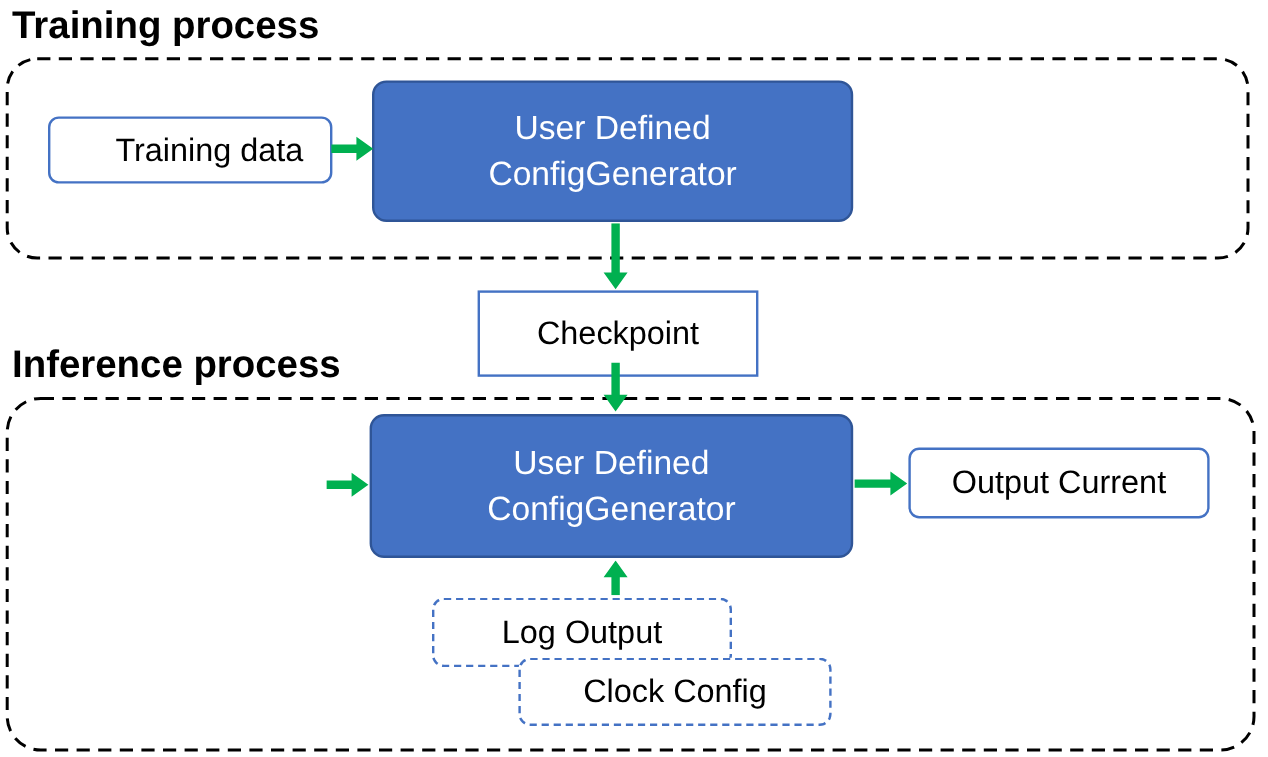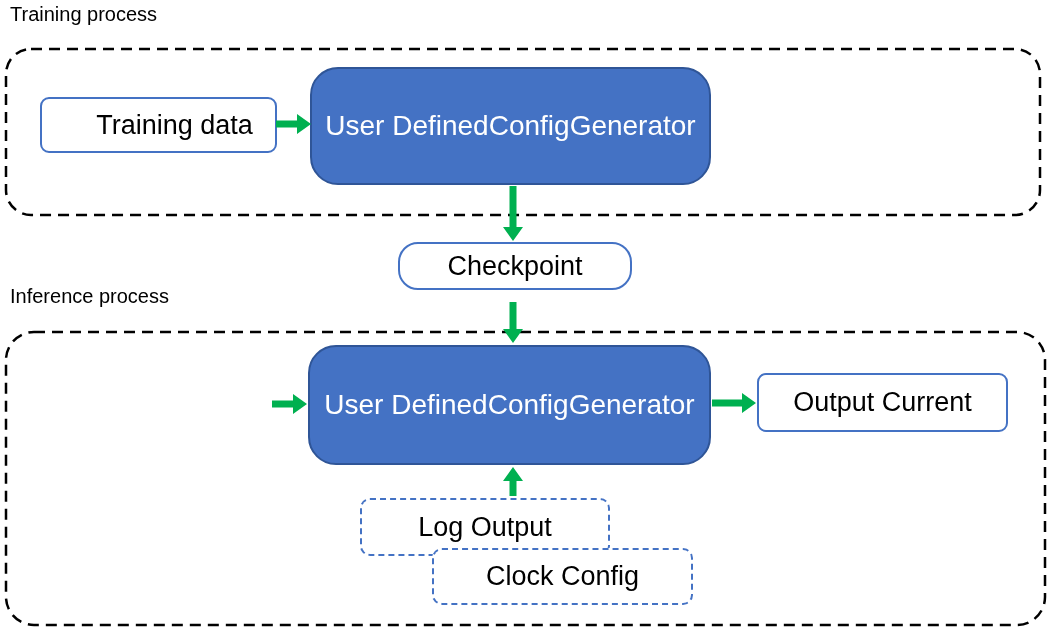--- a/index.html
+++ b/index.html
@@ -18,24 +18,25 @@
   }
   .canvas{
     position:relative;
     width:1057px;
     height:631px;
     background:#ffffff;
     overflow:hidden;
   }
   .section-label{
     position:absolute;
-    font-size:20px;
+    font-size:32px;
     color:var(--text);
     white-space:nowrap;
     z-index:2;
+    font-weight:bold;
   }
   .container-svg{
     position:absolute;
     z-index:1;
   }
   .dash-rect{
     fill:none;
     stroke:var(--container-border);
     stroke-width:2.5;
     stroke-dasharray:11 7;
@@ -49,26 +50,26 @@
     border:2px solid var(--accent-blue);
     border-radius:9px;
     font-size:27px;
     color:var(--text);
     z-index:2;
     white-space:nowrap;
   }
   .gen-box{
     position:absolute;
     display:flex;
-    flex-direction:row;
+    flex-direction:column;
     align-items:center;
     justify-content:center;
     background:var(--accent-blue);
     border:2.5px solid var(--accent-blue-dark);
-    border-radius:28px;
+    border-radius:12px;
     color:var(--box-text-light);
     font-size:28px;
     line-height:38px;
     text-align:center;
     z-index:2;
     white-space:nowrap;
   }
   .trigger-box{
     position:absolute;
     display:flex;
@@ -110,21 +111,21 @@
 
   <div class="gen-box" style="left:310px; top:67px; width:401px; height:118px;">
     <span>User Defined</span>
     <span>ConfigGenerator</span>
   </div>
 
   <svg class="arrow" style="left:501px; top:186px;" width="24" height="56" viewBox="0 0 24 56">
     <polygon class="arrow-fill" points="8.5,0 15.5,0 15.5,41 22,41 12,55 2,41 8.5,41"></polygon>
   </svg>
 
-  <div class="plain-box" style="left:398px; top:242px; width:234px; height:48px; border-radius:20px;">
+  <div class="plain-box" style="left:398px; top:242px; width:234px; height:72px; border-radius:0;">
     <span>Checkpoint</span>
   </div>
 
   <svg class="arrow" style="left:501px; top:302px;" width="24" height="42" viewBox="0 0 24 42">
     <polygon class="arrow-fill" points="8.5,0 15.5,0 15.5,27 22,27 12,41 2,27 8.5,27"></polygon>
   </svg>
 
   <div class="section-label" style="left:10px; top:285px;">Inference process</div>
 
   <svg class="container-svg" style="left:4px; top:330px;" width="1043" height="297">

